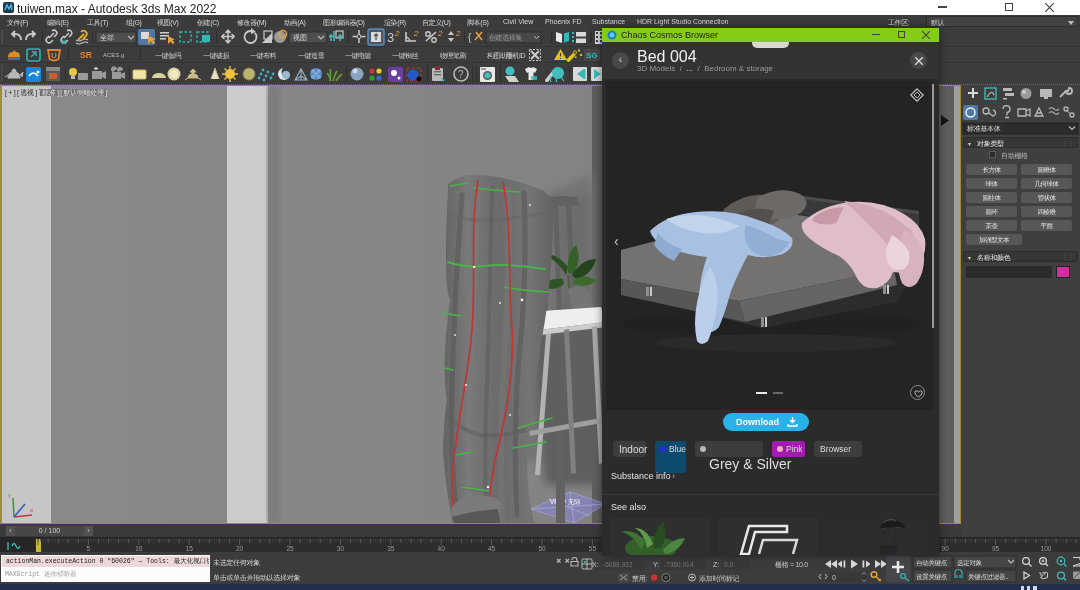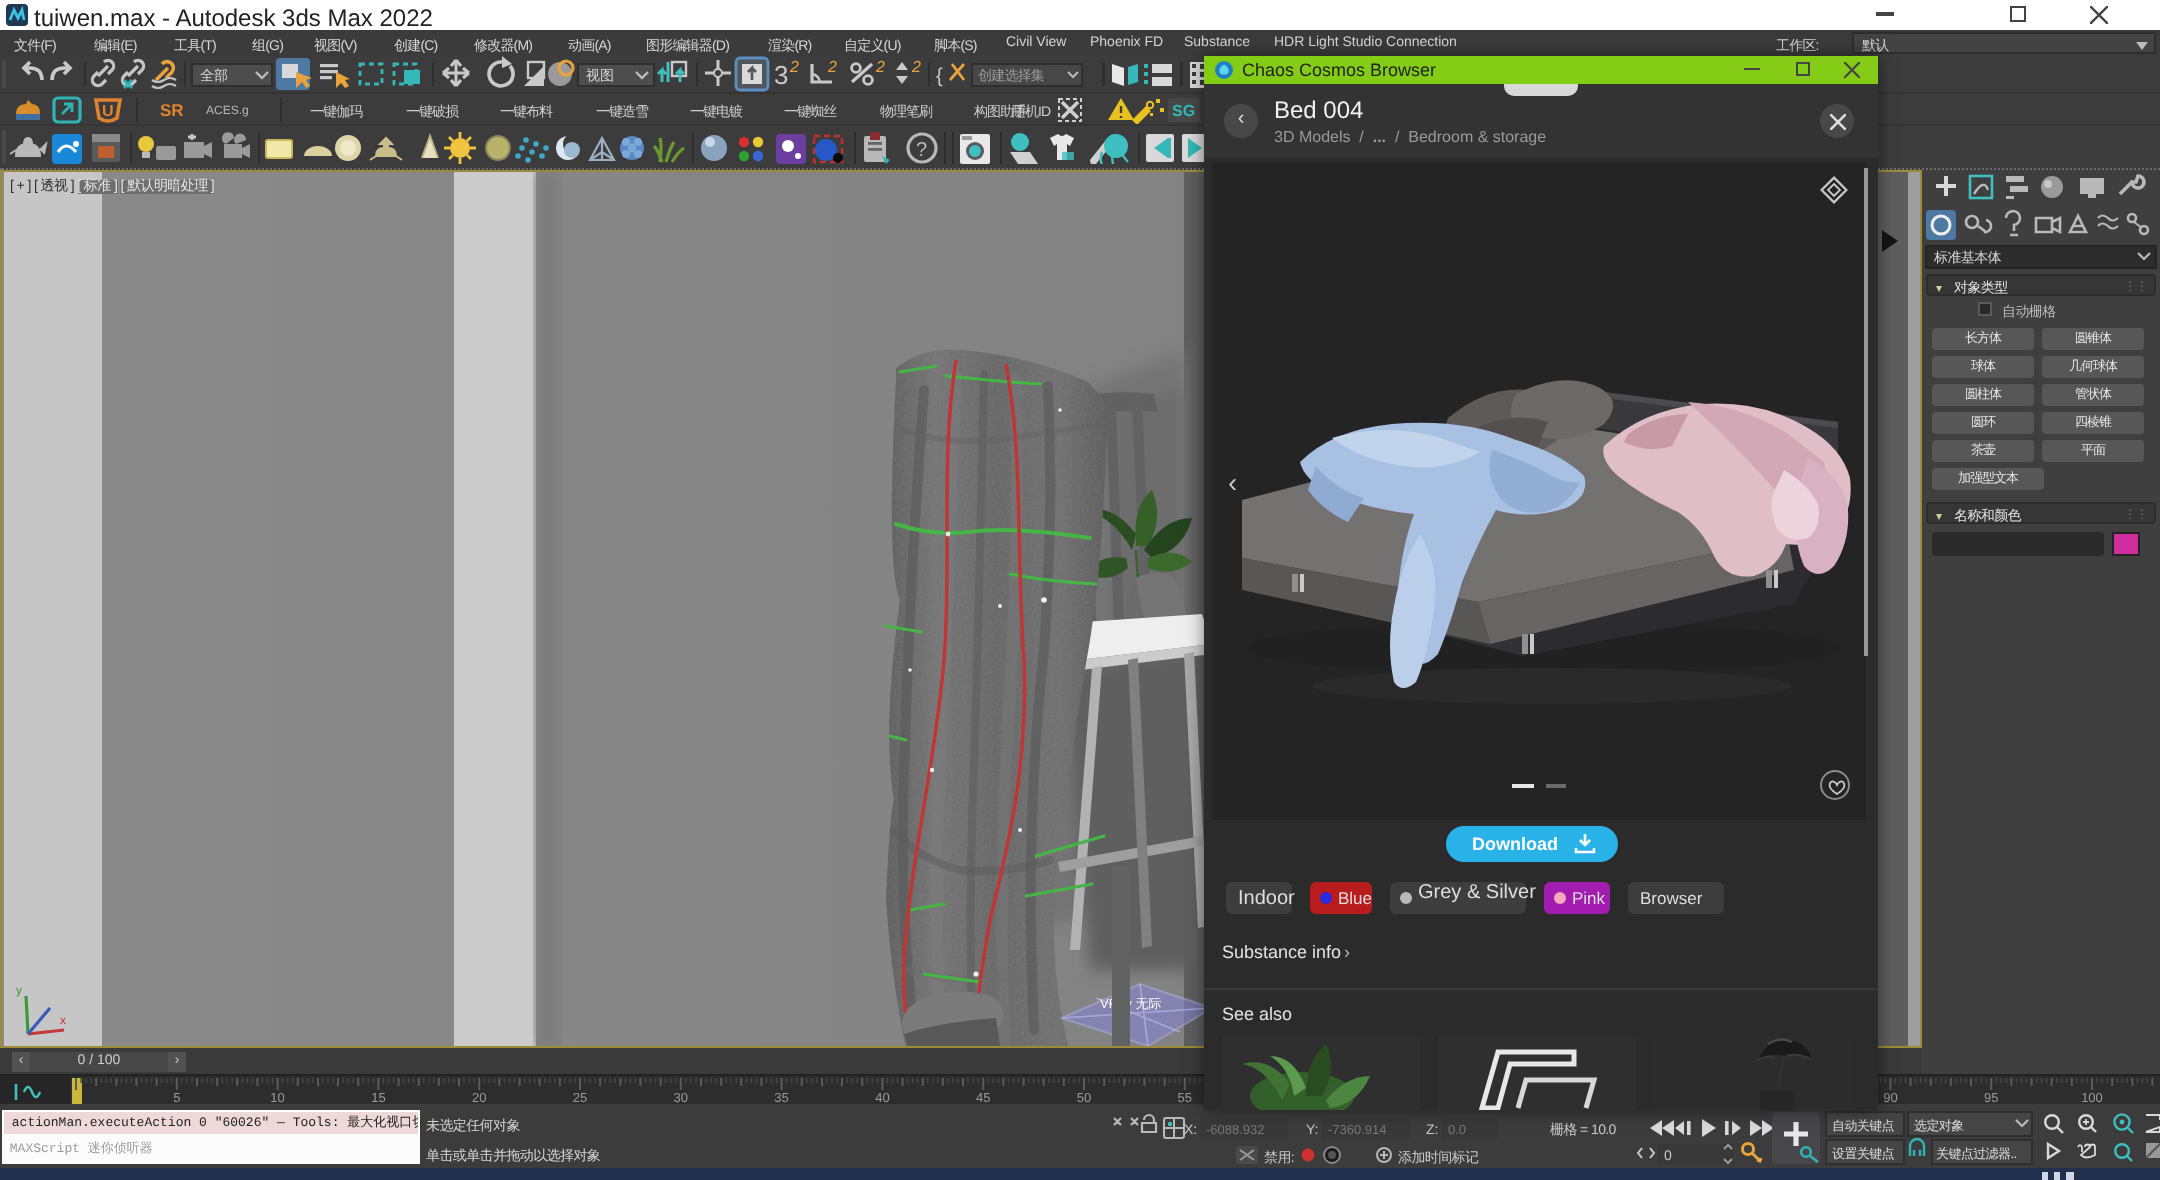--- a/index.html
+++ b/index.html
@@ -1190,21 +1190,21 @@
   <div class="abs" style="left:19px;top:2px;font-size:9px;color:#222">Chaos Cosmos Browser</div>
   <div class="abs" style="left:270px;top:6px;width:8px;height:1.4px;background:#444"></div>
   <div class="abs" style="left:296px;top:3px;width:7px;height:7px;border:1.1px solid #444"></div>
   <svg class="abs" style="left:320px;top:3px" width="8" height="8">
           <path d="M0 0 L8 8 M8 0 L0 8" stroke="#444" stroke-width="1.1"></path>
         </svg>
  </div>
 
  <div class="abs" style="left:0;top:14px;width:337px;height:37px;background:#333333">
   <div class="abs" style="left:10px;top:10px;width:17px;height:17px;border-radius:50%;background:#484848;color:#ddd;font-size:10px;text-align:center;line-height:16px">‹</div>
-  <div class="abs" style="left:35px;top:6px;font-size:12px;color:#f2f2f2">Bed 004</div>
+  <div class="abs" style="left:35px;top:6px;font-size:16px;color:#f2f2f2">Bed 004</div>
   <div class="abs" style="left:35px;top:22px;font-size:8px;color:#9a9a9a">3D Models&nbsp;&nbsp;/&nbsp;&nbsp;<b>...</b>&nbsp;&nbsp;/&nbsp;&nbsp;Bedroom &amp; storage</div>
   <div class="abs" style="left:308px;top:10px;width:17px;height:17px;border-radius:50%;background:#484848">
    <svg style="position:absolute;left:4.5px;top:4.5px" width="8" height="8">
             <path d="M0 0 L8 8 M8 0 L0 8" stroke="#ddd" stroke-width="1.3"></path>
           </svg>
   </div>
  </div>
  <div class="abs" style="left:150px;top:14px;width:37px;height:6px;background:#d8d8d8;border-radius:0 0 5px 5px;z-index:5"></div>
 
  <div class="abs" style="left:4px;top:53px;width:327px;height:329px;background:#242424">
@@ -1280,27 +1280,27 @@
 
  <div class="abs" style="left:121px;top:385px;width:86px;height:18px;border-radius:9px;background:#29b2e8">
   <div class="abs" style="left:13px;top:4px;font-size:9px;font-weight:bold;color:#fff">Download</div>
   <svg class="abs" style="left:64px;top:4px" width="11" height="10" viewBox="0 0 11 10">
           <path d="M5.5 0 v5 M3 3 l2.5 2.5 L8 3 M1 7 v2 h9 V7" stroke="#fff" stroke-width="1.3" fill="none"></path>
         </svg>
  </div>
  <div class="abs" style="left:11px;top:413px;width:33px;height:16px;background:#3d3d3d;border-radius:3px">
         <span style="position:absolute;left:6px;top:3px;font-size:10px;color:#dedede;white-space:nowrap">Indoor</span>
       </div>
- <div class="abs" style="left:53px;top:413px;width:31px;height:16px;background:#b91c1c;border-radius:3px">
+ <div class="abs" style="left:53px;top:413px;width:31px;height:32px;background:#0c4a6e;border-radius:3px">
         <span style="position:absolute;left:5px;top:5px;width:6px;height:6px;border-radius:50%;background:#2a2ae0"></span>
         <span style="position:absolute;left:14px;top:3px;font-size:8.5px;color:#dedede;white-space:nowrap">Blue</span>
       </div>
  <div class="abs" style="left:93px;top:413px;width:68px;height:16px;background:#3d3d3d;border-radius:3px">
         <span style="position:absolute;left:5px;top:5px;width:6px;height:6px;border-radius:50%;background:#b9b9b9"></span>
-        <span style="position:absolute;left:14px;top:0;font-size:10px;color:#dedede;white-space:nowrap">Grey &amp; Silver</span>
+        <span style="position:absolute;left:14px;top:15px;font-size:14px;color:#dedede;white-space:nowrap">Grey &amp; Silver</span>
       </div>
  <div class="abs" style="left:170px;top:413px;width:33px;height:16px;background:#a21caf;border-radius:3px">
         <span style="position:absolute;left:5px;top:5px;width:6px;height:6px;border-radius:50%;background:#f2a9bd"></span>
         <span style="position:absolute;left:14px;top:3px;font-size:8.5px;color:#dedede;white-space:nowrap">Pink</span>
       </div>
  <div class="abs" style="left:212px;top:413px;width:48px;height:16px;background:#3d3d3d;border-radius:3px">
         <span style="position:absolute;left:6px;top:3px;font-size:8.5px;color:#dedede;white-space:nowrap">Browser</span>
       </div>
  <div class="abs" style="left:9px;top:443px;font-size:9px;color:#e2e2e2">Substance info</div>
  <div class="abs" style="left:70px;top:443px;font-size:9px;color:#bbb">›</div>

